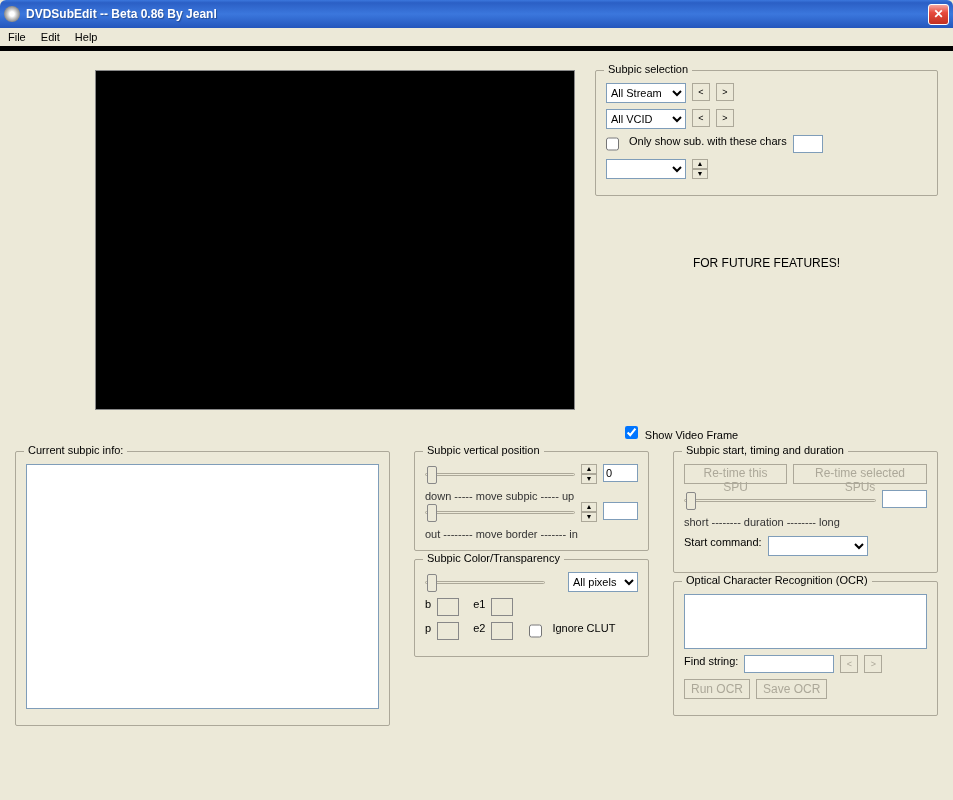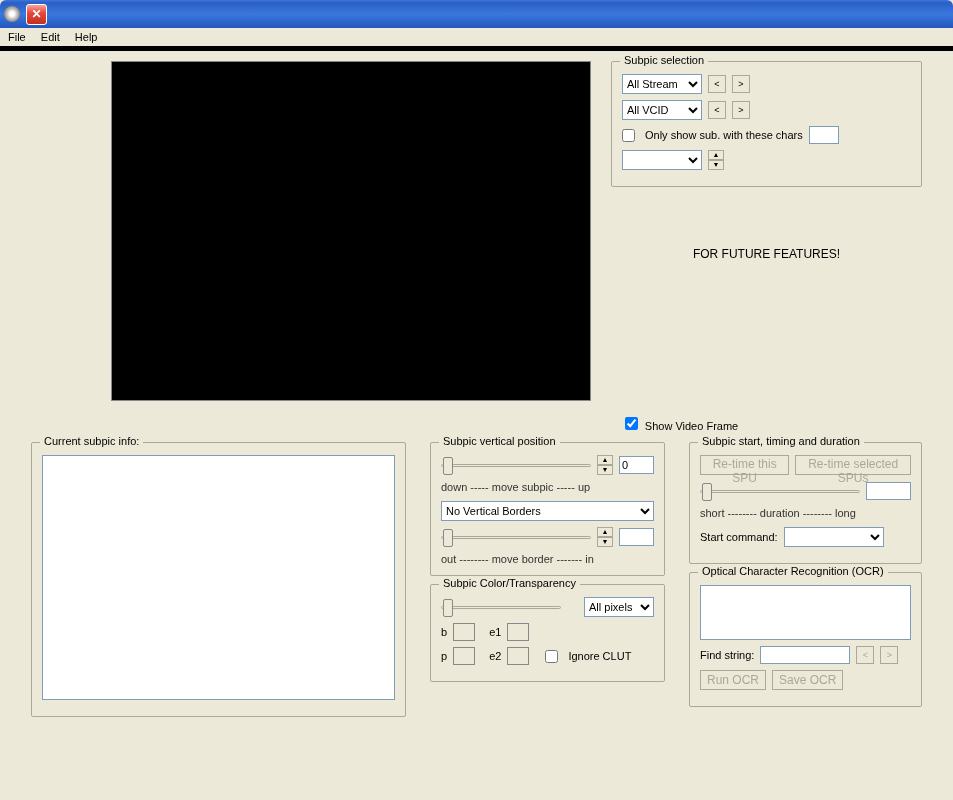--- a/index.html
+++ b/index.html
@@ -3,28 +3,28 @@
 <meta charset="utf-8">
 <style>
 * { box-sizing: border-box; }
 body { margin: 0; font-family: Tahoma, sans-serif; font-size: 11px; background: #ece9d8; }
 .titlebar { background: linear-gradient(to bottom, #3b77dd 0%, #2b5fc5 10%, #3b77dd 50%, #2456bc 100%); height: 28px; display: flex; align-items: center; padding: 0 4px; color: white; border-top-left-radius: 6px; border-top-right-radius: 6px; }
 .titlebar-icon { width: 16px; height: 16px; background: radial-gradient(circle, #fff 20%, #888 70%); border-radius: 50%; margin-right: 6px; }
 .titlebar-text { flex: 1; font-weight: bold; font-size: 12px; text-shadow: 1px 1px 1px rgba(0,0,0,0.3); }
 .close-btn { width: 21px; height: 21px; background: linear-gradient(to bottom, #f5a6a0, #e74b3e 40%, #c13020); border: 1px solid #fff; border-radius: 3px; display: flex; align-items: center; justify-content: center; color: white; font-weight: bold; font-size: 12px; cursor: pointer; }
 .menubar { background: #ece9d8; padding: 3px 8px; border-bottom: 5px solid #000000; }
 .menubar span { margin-right: 12px; cursor: pointer; }
-.main-area { padding: 10px 31px; position: relative; }
+.main-area { padding: 10px 15px; position: relative; margin-top: 9px; }
 .top-row { display: flex; gap: 20px; }
 .video-col { flex: 0 0 480px; }
 .video-frame { width: 480px; height: 340px; background: black; border: 1px solid #888; margin-left: 80px; }
 .right-col { flex: 1; }
 .groupbox { border: 1px solid #aca899; border-radius: 2px; padding: 12px 10px 10px; position: relative; margin-bottom: 8px; }
 .groupbox-title { position: absolute; top: -8px; left: 8px; background: #ece9d8; padding: 0 4px; font-size: 11px; }
-.row { display: flex; align-items: center; gap: 6px; margin-bottom: 6px; }
+.row { display: flex; gap: 6px; margin-bottom: 6px; }
 select { font-size: 11px; height: 20px; background: white; border: 1px solid #7f9db9; }
 input[type="text"] { font-size: 11px; height: 18px; border: 1px solid #7f9db9; padding: 0 2px; background: white; }
 input[type="checkbox"] { margin: 0 4px 0 0; }
 button { font-size: 12px; padding: 1px 6px; background: #ece9d8; border: 1px solid #aca899; cursor: pointer; height: 20px; }
 button:disabled { color: #aca899; }
 .navbtn { width: 18px; height: 18px; padding: 0; font-size: 9px; }
 .spinner { display: inline-flex; flex-direction: column; }
 .spinner button { height: 10px; width: 16px; font-size: 7px; padding: 0; line-height: 6px; }
 .future-text { text-align: center; margin-top: 60px; font-size: 12px; }
 .show-video-row { text-align: center; margin: 16px 0 10px 410px; }
@@ -38,20 +38,21 @@
 .slider-thumb { position: absolute; top: 2px; left: 2px; width: 10px; height: 18px; background: #ece9d8; border: 1px solid #888; border-radius: 2px; }
 .hint { font-size: 11px; color: #333; }
 .color-sw { width: 22px; height: 18px; border: 1px solid #888; background: #ece9d8; display: inline-block; }
 .ocr-box { width: 100%; height: 55px; background: white; border: 1px solid #7f9db9; margin-bottom: 6px; }
 </style>
 </head>
 <body>
 
 <div class="titlebar">
   <div class="titlebar-icon"></div>
+  <div class="titlebar-text">DVDSubEdit  -- Beta 0.86 By Jeanl</div>
   <div class="close-btn">✕</div>
 </div>
 
 <div class="menubar">
   <span>File</span>
   <span>Edit</span>
   <span>Help</span>
 </div>
 
 <div class="main-area">
@@ -110,23 +111,20 @@
               <div class="slider-track"></div>
               <div class="slider-thumb"></div>
             </div>
           <div class="spinner">
               <button>▲</button>
               <button>▼</button>
             </div>
           <input type="text" style="width: 35px;" value="0">
         </div>
         <div class="hint">down ----- move subpic ----- up</div>
-        <div class="row" style="margin-top:8px">
-          <select style="width:100%"><option>No Vertical Borders</option></select>
-        </div>
         <div class="row">
           <div class="slider">
               <div class="slider-track"></div>
               <div class="slider-thumb"></div>
             </div>
           <div class="spinner">
               <button>▲</button>
               <button>▼</button>
             </div>
           <input type="text" style="width: 35px;">

